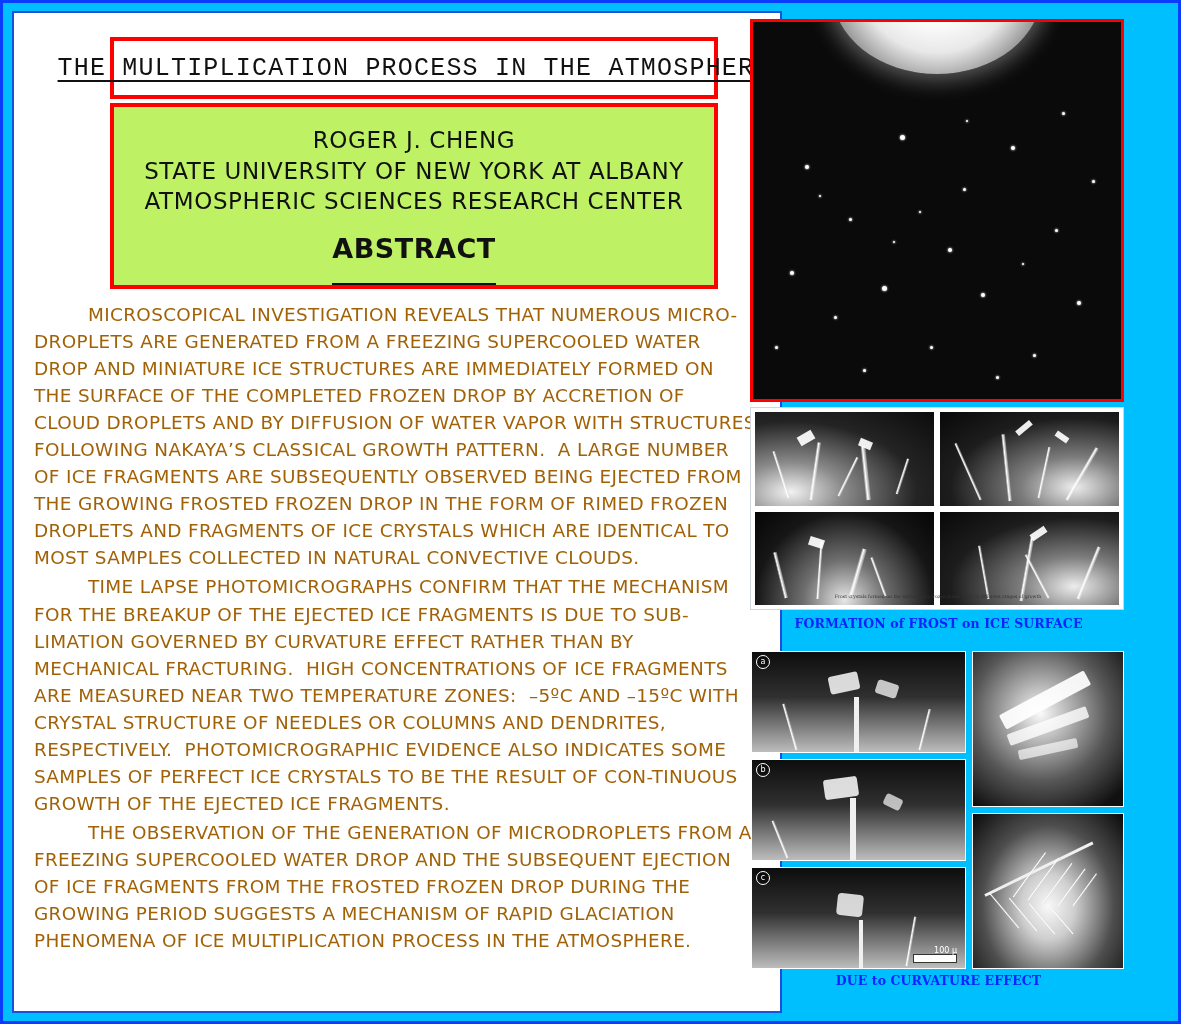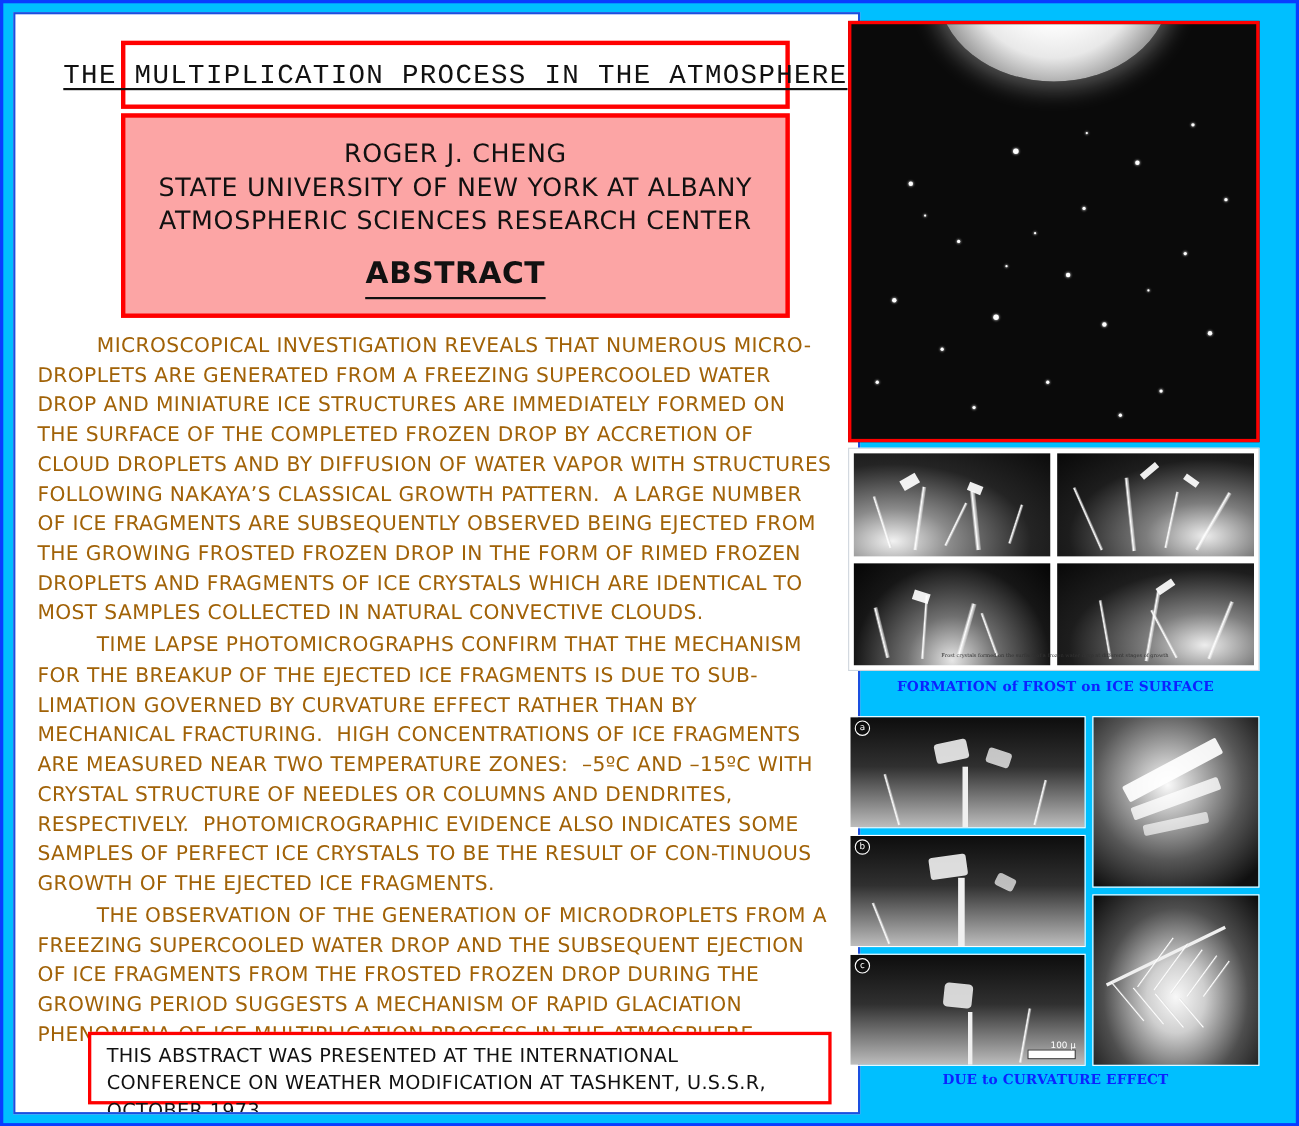--- a/index.html
+++ b/index.html
@@ -57,40 +57,40 @@
     white-space: nowrap;
   }
   .author-box {
     position: absolute;
     left: 96px;
     top: 90px;
     width: 608px;
     height: 186px;
     border: 4px solid #ff0000;
     box-sizing: border-box;
-    background: #fca5a5;
+    background: #bef264;
     padding-top: 18px;
     text-align: center;
   }
   .author-line {
     font-size: 23px;
     color: #111;
     letter-spacing: 0.6px;
     line-height: 1.33;
     white-space: nowrap;
   }
   .abstract-label {
     margin-top: 16px;
     font-size: 27px;
     font-weight: 700;
     color: #111;
     letter-spacing: 0.5px;
     display: inline-block;
     border-bottom: 2px solid #111;
-    padding-bottom: 6px;
+    padding-bottom: 19px;
   }
   .abstract-body {
     position: absolute;
     left: 20px;
     top: 288px;
     width: 722px;
     color: #a16207;
   }
   .abstract-body p {
     margin: 0 0 0 0;
@@ -115,21 +115,21 @@
   .footnote-box p {
     margin: 0;
     font-size: 17.5px;
     line-height: 1.42;
     letter-spacing: 0.3px;
     color: #111;
   }
   
   .right-col {
     position: absolute;
-    left: 765px;
+    left: 744px;
     top: 8px;
     width: 383px;
     height: 1004px;
   }
   .fig-top {
     position: absolute;
     left: 3px;
     top: 8px;
     width: 374px;
     height: 383px;
@@ -297,23 +297,20 @@
       <div class="author-line">ATMOSPHERIC SCIENCES RESEARCH CENTER</div>
       <div class="abstract-label">ABSTRACT</div>
     </div>
 
     <div class="abstract-body">
       <p>MICROSCOPICAL INVESTIGATION REVEALS THAT NUMEROUS MICRO-DROPLETS ARE GENERATED FROM A FREEZING SUPERCOOLED WATER DROP AND MINIATURE ICE STRUCTURES ARE IMMEDIATELY FORMED ON THE SURFACE OF THE COMPLETED FROZEN DROP BY ACCRETION OF CLOUD DROPLETS AND BY DIFFUSION OF WATER VAPOR WITH STRUCTURES FOLLOWING NAKAYA’S CLASSICAL GROWTH PATTERN.  A LARGE NUMBER OF ICE FRAGMENTS ARE SUBSEQUENTLY OBSERVED BEING EJECTED FROM THE GROWING FROSTED FROZEN DROP IN THE FORM OF RIMED FROZEN DROPLETS AND FRAGMENTS OF ICE CRYSTALS WHICH ARE IDENTICAL TO MOST SAMPLES COLLECTED IN NATURAL CONVECTIVE CLOUDS.</p>
       <p>TIME LAPSE PHOTOMICROGRAPHS CONFIRM THAT THE MECHANISM FOR THE BREAKUP OF THE EJECTED ICE FRAGMENTS IS DUE TO SUB-LIMATION GOVERNED BY CURVATURE EFFECT RATHER THAN BY MECHANICAL FRACTURING.  HIGH CONCENTRATIONS OF ICE FRAGMENTS ARE MEASURED NEAR TWO TEMPERATURE ZONES:  –5ºC AND –15ºC WITH CRYSTAL STRUCTURE OF NEEDLES OR COLUMNS AND DENDRITES, RESPECTIVELY.  PHOTOMICROGRAPHIC EVIDENCE ALSO INDICATES SOME SAMPLES OF PERFECT ICE CRYSTALS TO BE THE RESULT OF CON-TINUOUS GROWTH OF THE EJECTED ICE FRAGMENTS.</p>
       <p>THE OBSERVATION OF THE GENERATION OF MICRODROPLETS FROM A FREEZING SUPERCOOLED WATER DROP AND THE SUBSEQUENT EJECTION OF ICE FRAGMENTS FROM THE FROSTED FROZEN DROP DURING THE GROWING PERIOD SUGGESTS A MECHANISM OF RAPID GLACIATION PHENOMENA OF ICE MULTIPLICATION PROCESS IN THE ATMOSPHERE.</p>
     </div>
 
-    <div class="footnote-box">
-      <p>THIS ABSTRACT WAS PRESENTED AT THE INTERNATIONAL CONFERENCE ON WEATHER MODIFICATION AT TASHKENT, U.S.S.R, OCTOBER 1973.</p>
-    </div>
   </div>
 
   <div class="right-col">
 
     <div class="fig-top">
       <div class="moon">
         
       </div>
       <div class="speck" style="left:14%;top:38%;width:4px;height:4px;"></div>
       <div class="speck" style="left:26%;top:52%;width:3px;height:3px;"></div>

